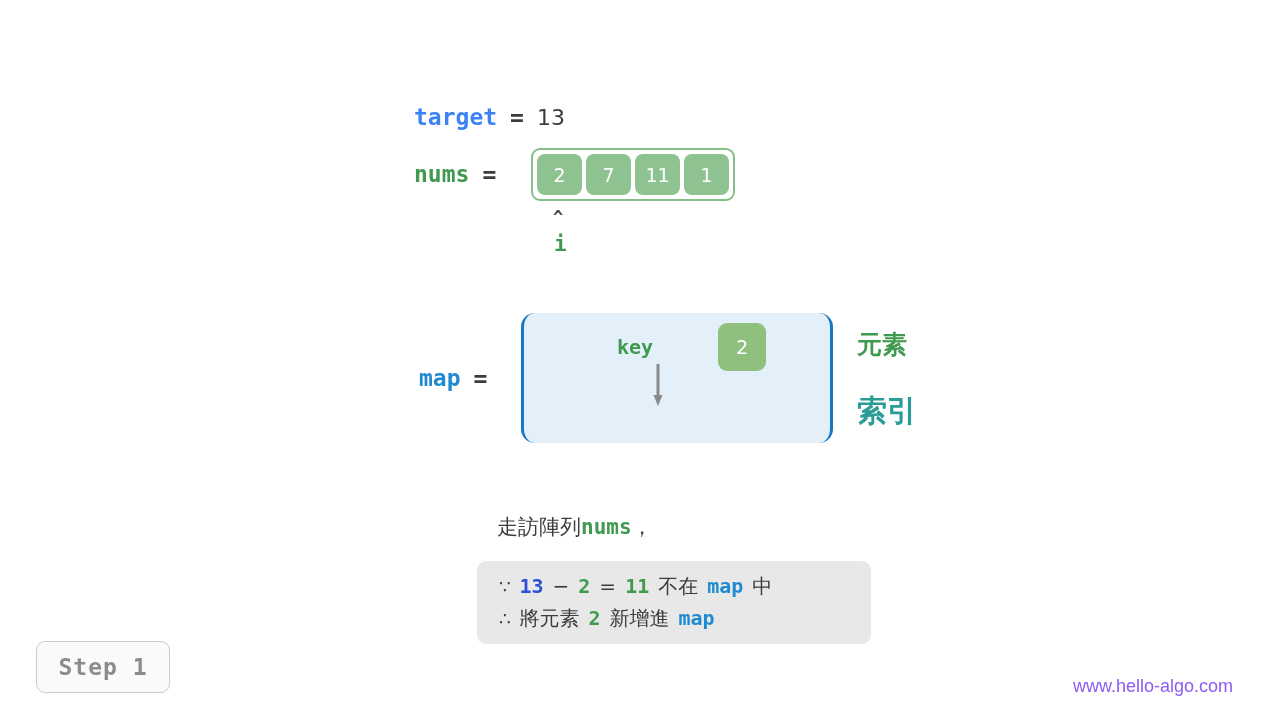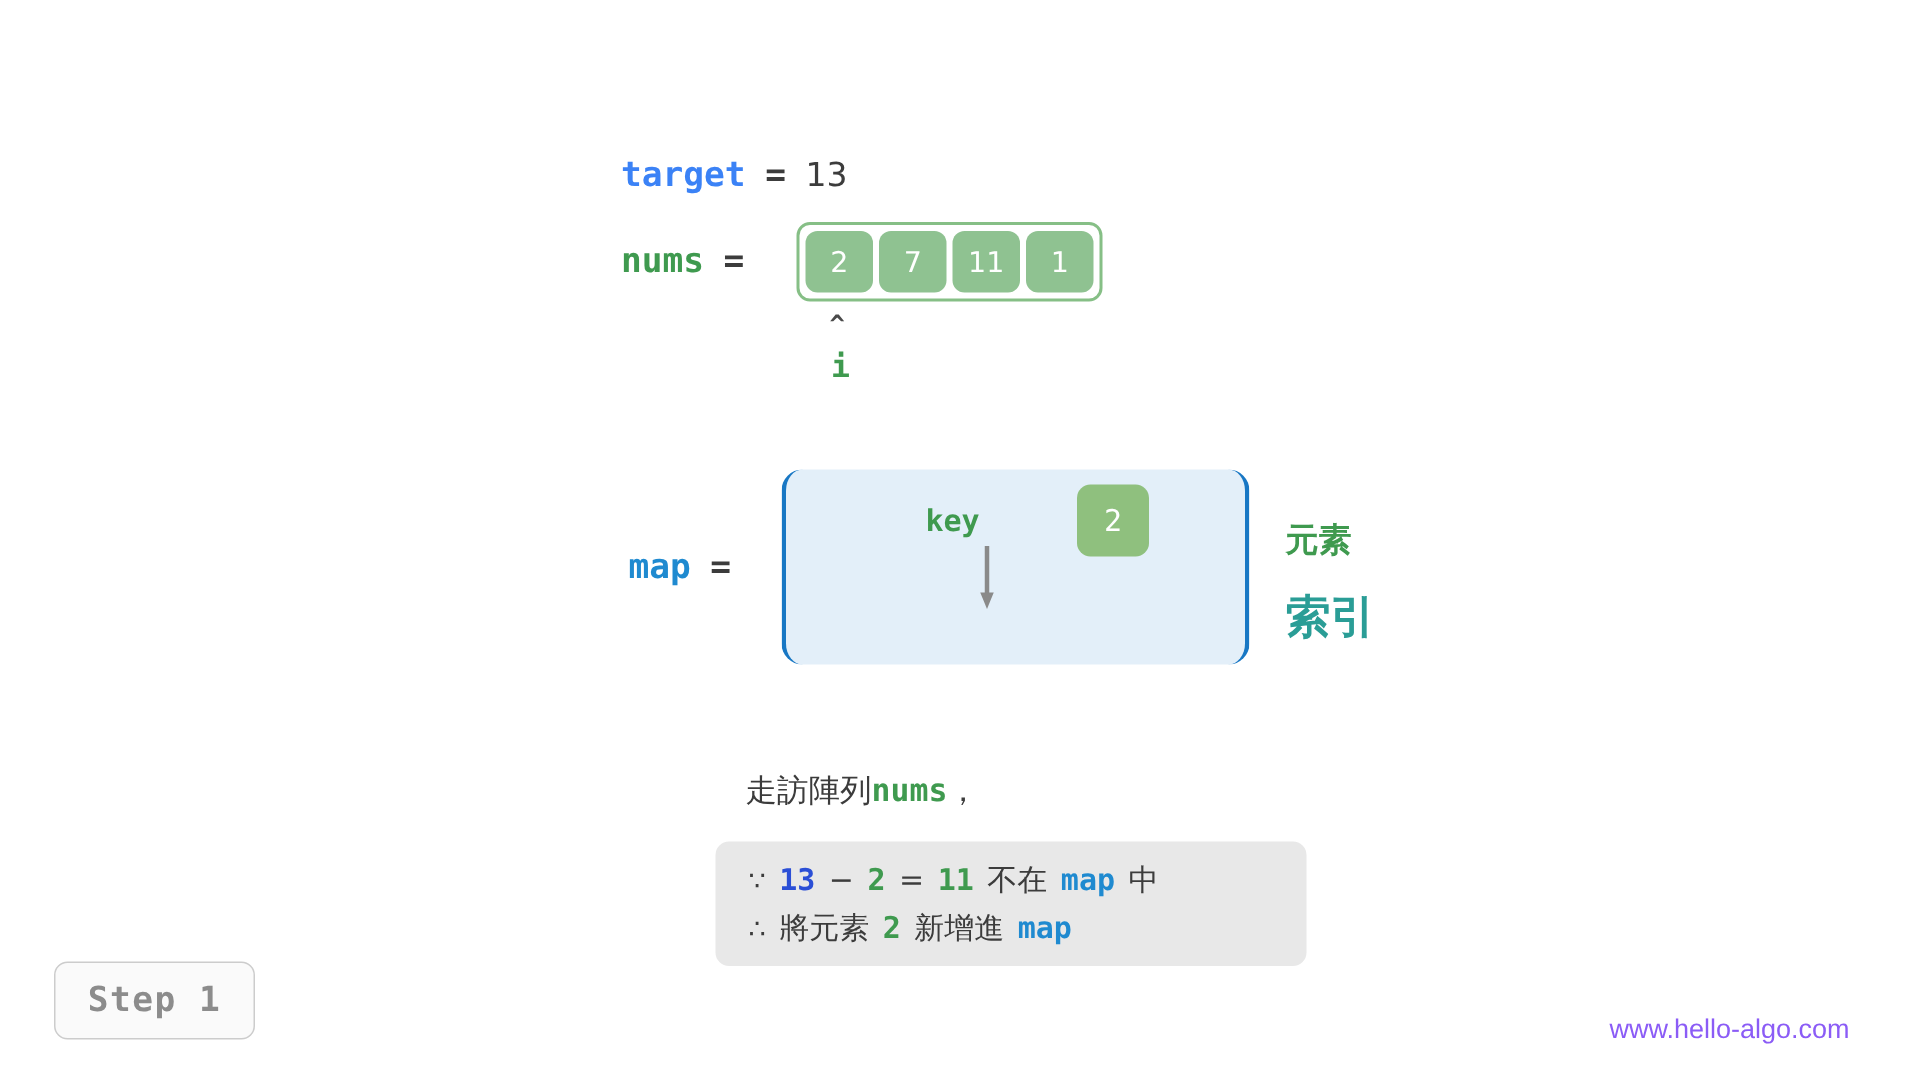--- a/index.html
+++ b/index.html
@@ -111,22 +111,22 @@
   }
   .kv-key { background: #8fc07e; }
   .kv-val { background: #41b5b0; }
 
   .kv-arrow {
     position: absolute; left: 653px; top: 364px;
     width: 10px; height: 44px;
   }
 
   .side-note-elem {
-    position: absolute; left: 857px; top: 345px;
-    font-size: 22px; font-weight: bold; color: #3f9a4f;
+    position: absolute; left: 857px; top: 328px;
+    font-size: 25px; font-weight: bold; color: #3f9a4f;
     font-family: "DejaVu Sans", sans-serif;
   }
   .side-note-index {
     position: absolute; left: 857px; top: 391px;
     font-size: 30px; font-weight: bold; color: #2a9d96;
     font-family: "DejaVu Sans", sans-serif;
   }
 
   
   .caption {
@@ -156,21 +156,21 @@
     font-family: "DejaVu Sans", sans-serif;
     line-height: 1.35;
   }
   .sym { color: #3c3c3c; font-size: 18px; }
   .t-blue { color: #2b4fd6; font-weight: bold;
             font-family: "DejaVu Sans Mono", monospace; font-size: 20px; }
   .t-green { color: #3f9a4f; font-weight: bold;
              font-family: "DejaVu Sans Mono", monospace; font-size: 20px; }
   .t-mapblue { color: #1f8ad0; font-weight: bold;
                font-family: "DejaVu Sans Mono", monospace; font-size: 20px; }
-  .t-dark { color: #3c3c3c; }
+  .t-dark { color: #3c3c3c; font-family: Liberation Mono, monospace; }
   .t-op { color: #3c3c3c; font-family: "DejaVu Sans", sans-serif; font-size: 20px; }
 
   
   .step-badge {
     position: absolute; left: 36px; top: 641px;
     width: 134px; height: 52px;
     border: 1.5px solid #cccccc;
     border-radius: 9px;
     background: #fafafa;
     display: flex; align-items: center; justify-content: center;

